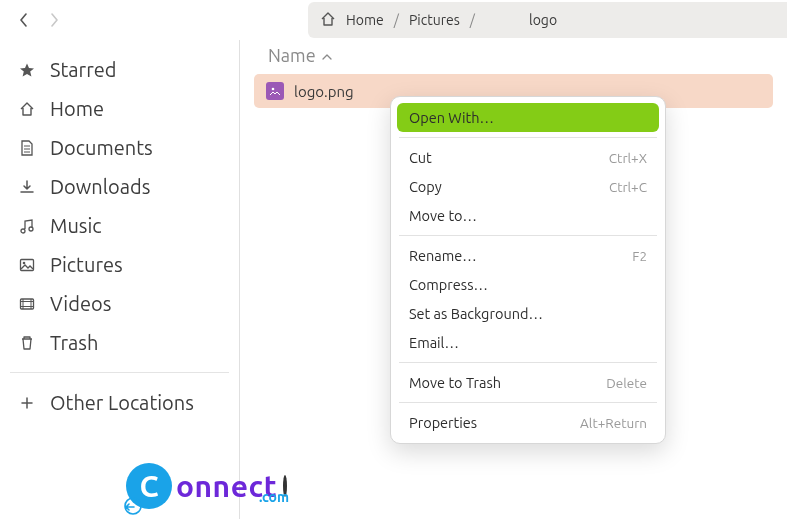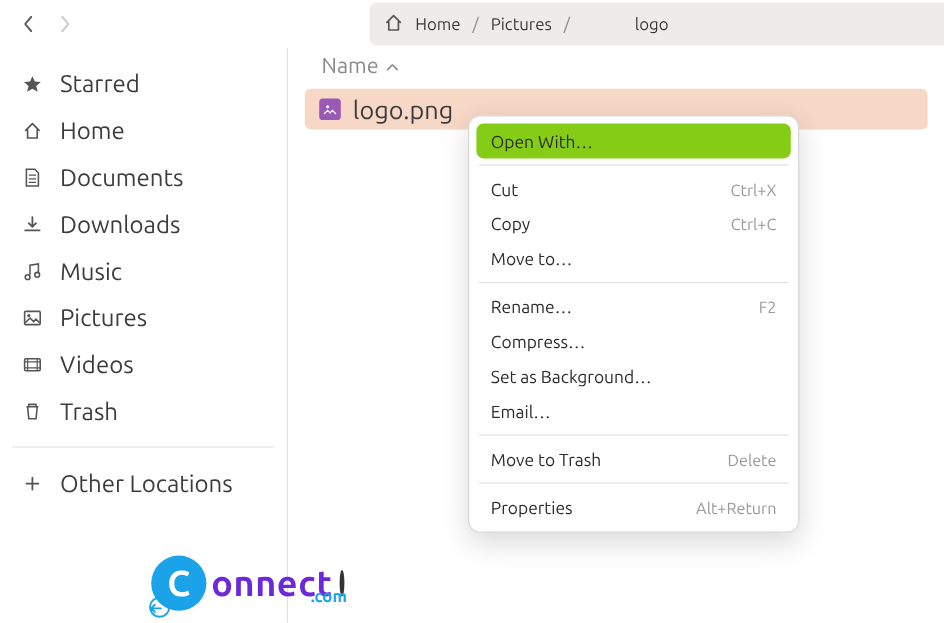--- a/index.html
+++ b/index.html
@@ -85,21 +85,21 @@
   .col-headers .sort-ic { margin-left: 6px; }
 
   .file-row {
     height: 34px;
     margin: 4px 14px 0 14px;
     border-radius: 5px;
     display: flex;
     align-items: center;
     gap: 10px;
     padding: 0 12px;
-    font-size: 21px;
+    font-size: 15px;
     color: #3a3a3a;
   }
   .file-row.selected {
     background: #f7d8c7; 
   }
   .file-ic {
     width: 18px; height: 18px;
     background: #9b59b6;
     border-radius: 3px;
     display:flex; align-items:center; justify-content:center;

